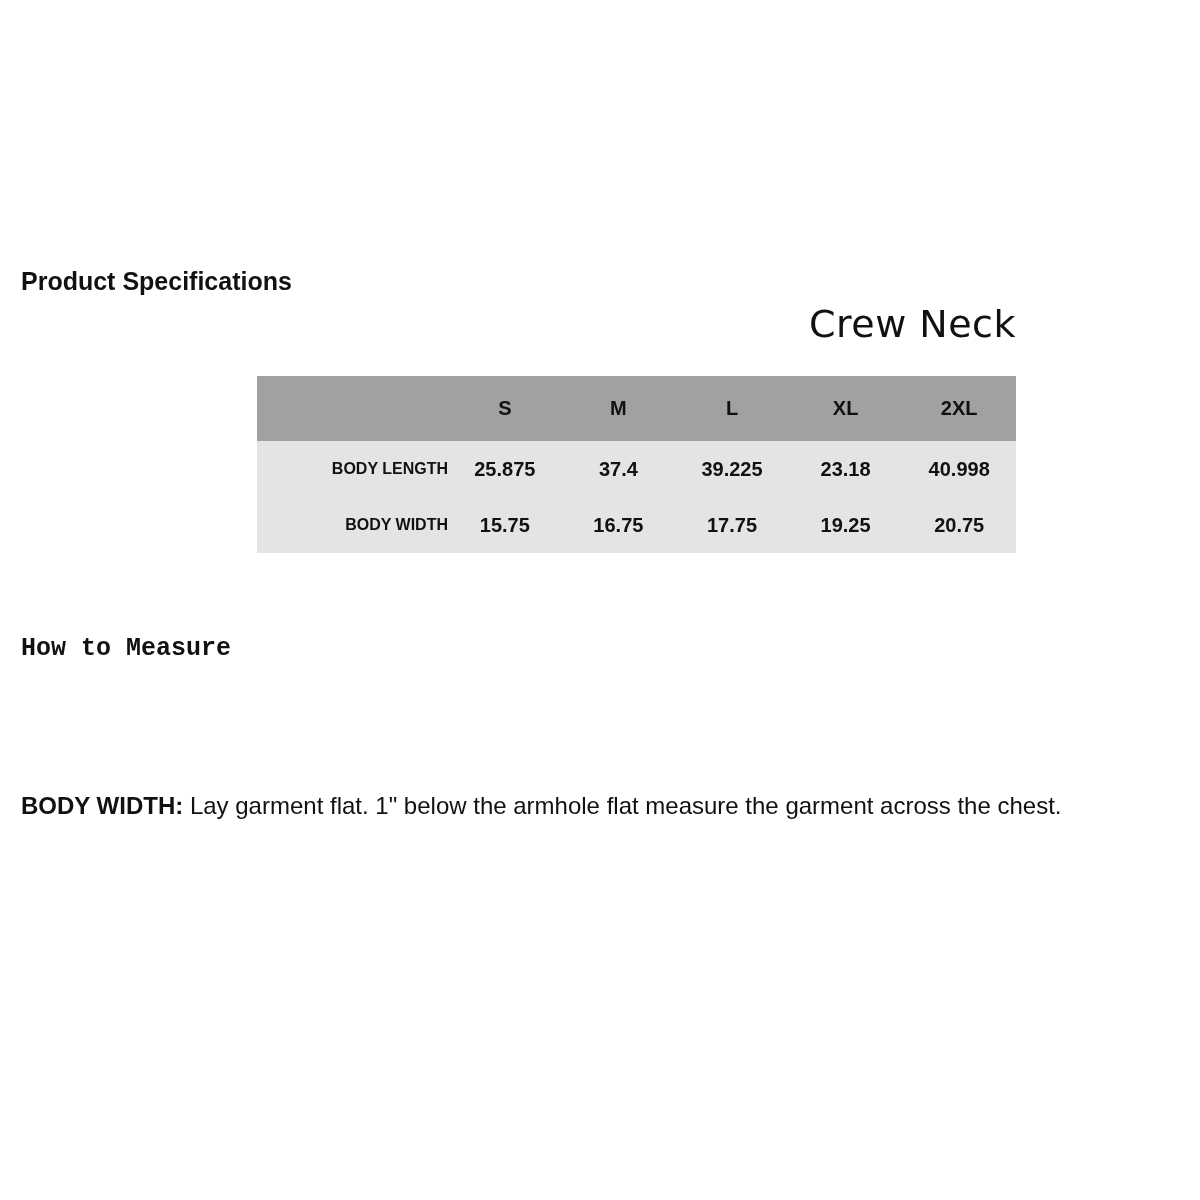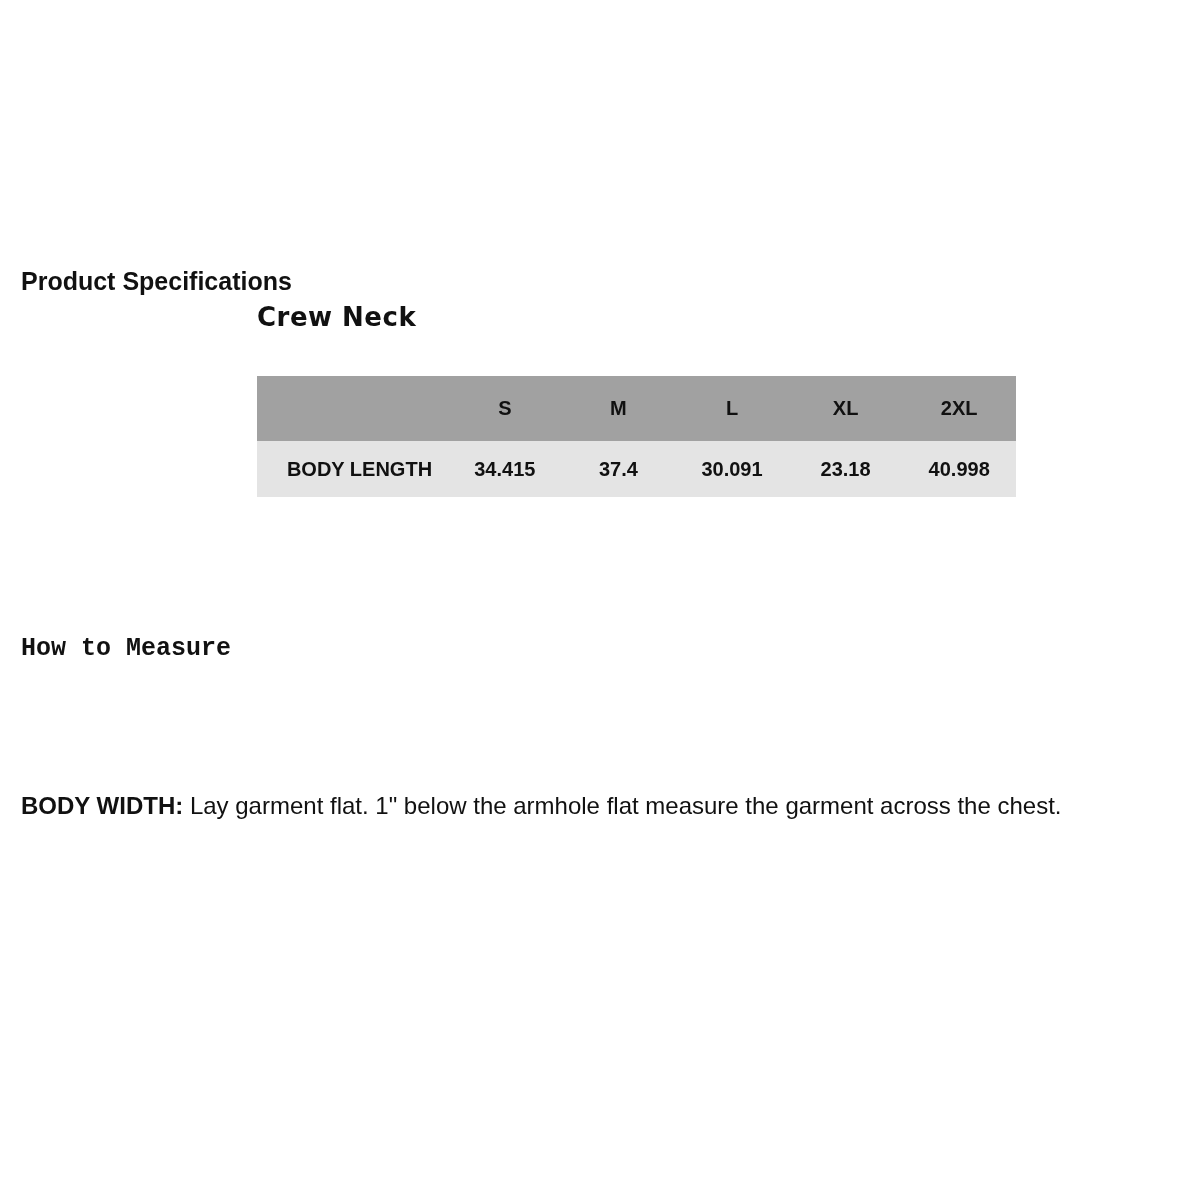--- a/index.html
+++ b/index.html
@@ -29,24 +29,24 @@
     font-size: 25px;
     font-weight: bold;
     line-height: 1.2;
   }
   .product-title {
     position: absolute;
     left: 246px;
     top: 302px;
     width: 759px;
     margin: 0;
-    text-align: left;
+    text-align: right;
     font-family: "DejaVu Sans", sans-serif;
-    font-size: 26px;
-    font-weight: bold;
+    font-size: 38px;
+    font-weight: normal;
     letter-spacing: 0.5px;
     line-height: 1.2;
   }
   .size-table {
     position: absolute;
     left: 246px;
     top: 376px;
     width: 759px;
     border-collapse: collapse;
     table-layout: fixed;
@@ -60,23 +60,23 @@
   }
   .size-table thead tr {
     background: var(--header_bg);
     height: 65px;
   }
   .size-table tbody tr {
     background: var(--row_bg);
     height: 56px;
   }
   .size-table tbody th {
-    text-align: center;
+    text-align: right;
     padding-left: 14px;
-    font-size: 20px;
+    font-size: 16px;
   }
   .how-title {
     position: absolute;
     left: 10px;
     top: 634px;
     margin: 0;
     font-size: 25px;
     font-weight: bold;
     line-height: 1.2;
     font-family: Liberation Mono, monospace;
@@ -118,25 +118,33 @@
         <th>S</th>
         <th>M</th>
         <th>L</th>
         <th>XL</th>
         <th>2XL</th>
       </tr>
     </thead>
     <tbody>
       <tr>
         <th>BODY LENGTH</th>
-        <td>34.415</td>
+        <td>25.875</td>
         <td>37.4</td>
-        <td>30.091</td>
+        <td>39.225</td>
         <td>23.18</td>
         <td>40.998</td>
+      </tr>
+      <tr>
+        <th>BODY WIDTH</th>
+        <td>15.75</td>
+        <td>16.75</td>
+        <td>17.75</td>
+        <td>19.25</td>
+        <td>20.75</td>
       </tr>
     </tbody>
   </table>
 
   <h2 class="how-title">How to Measure</h2>
 
 
   <p class="instruction instruction-2">
     <strong>BODY WIDTH:</strong><span> Lay garment flat. 1" below the armhole flat measure the garment across the chest.</span>
   </p>

